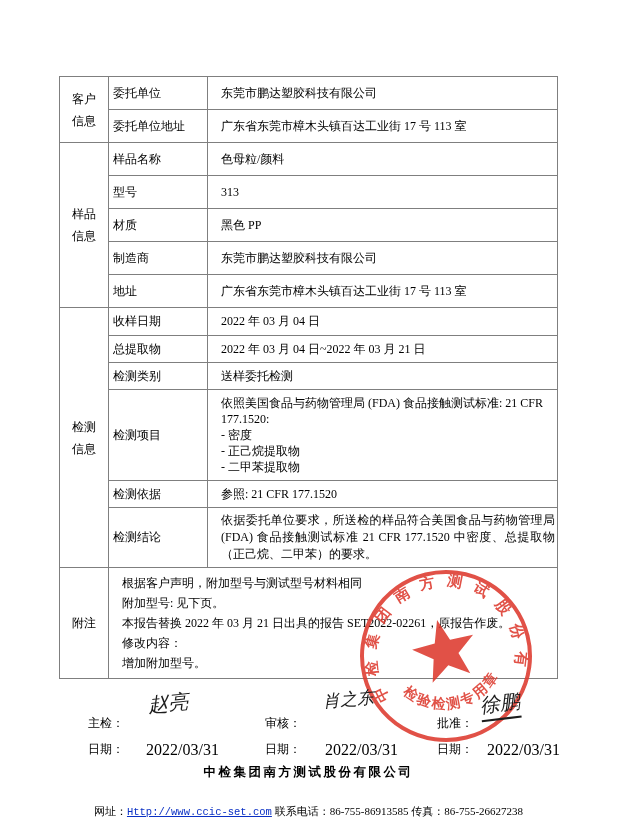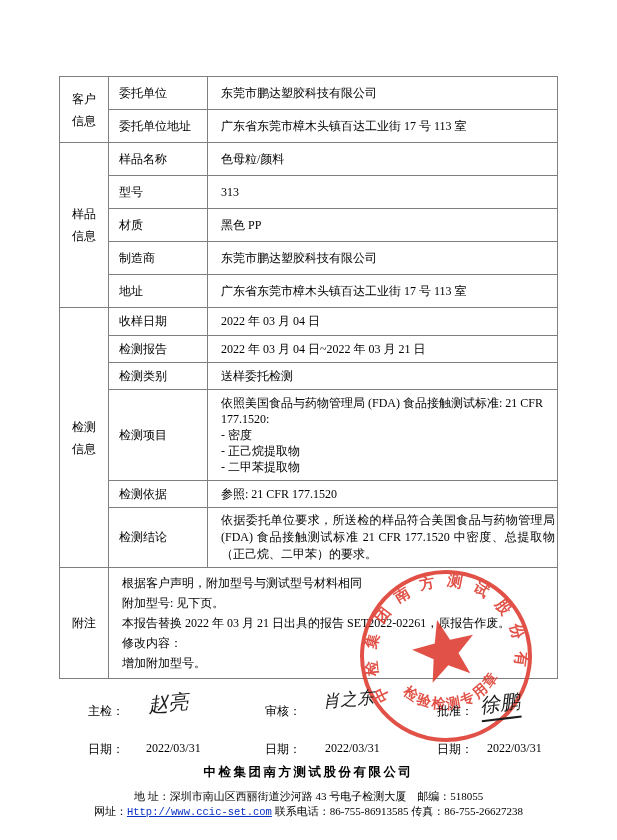--- a/index.html
+++ b/index.html
@@ -15,34 +15,34 @@
   .hdr .title { position:absolute; left:132px; top:31px; font-size:13px; font-weight:bold; letter-spacing:1px; }
   .hdr .repno { position:absolute; left:236px; top:32px; font-size:12px; font-weight:bold; }
   .hdr .pages { position:absolute; right:58px; top:32px; font-size:12px; font-weight:bold; letter-spacing:1px; }
   
   table.report {
     position:absolute; left:59px; top:76px; width:498px;
     border-collapse:collapse; table-layout:fixed; font-size:12px;
   }
   table.report td { border:1px solid #7f7f7f; vertical-align:middle; overflow:hidden; }
   td.sec { text-align:center; line-height:22px; }
-  td.key { padding:0 4px 0 10px; }
+  td.key { padding:0 4px 0 4px; }
   td.val { padding:2px 8px 2px 13px; }
   tr.h33 { height:33px; } tr.h28 { height:28px; } tr.h27 { height:27px; }
   td.val-items { line-height:16px; padding:5px 8px 5px 13px; vertical-align:top; }
   td.val-conc  { line-height:17px; padding:4px 2px 4px 13px; text-align:justify; }
   td.notes-cell { line-height:20px; padding:5px 8px 5px 13px; vertical-align:top; }
   
   .sig-area { position:absolute; left:0; top:0; width:617px; height:840px; pointer-events:none; }
-  .sig-label { position:absolute; font-size:12px; }
+  .sig-label { position:absolute; font-size:12px;margin-top:12px; }
   .sig-name  { position:absolute; font-size:20px; font-style:italic; color:#1c1c1c;
                font-family:"DejaVu Sans",sans-serif; white-space:nowrap; }
   .sig-underline { border-bottom:2px solid #1c1c1c; padding-bottom:1px; }
   .date-label { position:absolute; font-size:12px; }
-  .date-val   { position:absolute; font-size:12px;text-align:center; }
+  .date-val   { position:absolute; font-size:16px;text-align:center; }
   
   .stamp { position:absolute; left:356px; top:566px; width:180px; height:180px;
            transform:rotate(-14deg); opacity:0.88; }
   
   .ftr { position:absolute; left:0; width:617px; text-align:center; }
   .ftr-company { top:764px; font-size:12.5px; font-weight:bold; letter-spacing:2.5px; }
   .ftr-addr { top:789px; font-size:11px; }
   .ftr-web  { top:804px; font-size:11px; }
   .ftr-web a { color:#0a30c4; text-decoration:underline; font-family:"Liberation Mono","DejaVu Sans Mono",monospace; font-size:10.5px; }
 </style>
@@ -100,21 +100,21 @@
 
     <tr class="h28">
       <td class="sec" rowspan="6">
         <span style="display:block">检测</span>
         <span style="display:block">信息</span>
       </td>
       <td class="key">收样日期</td>
       <td class="val">2022 年 03 月 04 日</td>
     </tr>
     <tr class="h27">
-      <td class="key">检测报告</td>
+      <td class="key">总提取物</td>
       <td class="val">2022 年 03 月 04 日~2022 年 03 月 21 日</td>
     </tr>
     <tr class="h27">
       <td class="key">检测类别</td>
       <td class="val">送样委托检测</td>
     </tr>
     <tr>
       <td class="key">检测项目</td>
       <td class="val-items">
         <div>依照美国食品与药物管理局 (FDA) 食品接触测试标准: 21 CFR 177.1520:</div>
@@ -170,16 +170,15 @@
 
     <span class="date-label" style="left:88px;  top:741px;">日期：</span>
     <span class="date-val" style="left:146px; top:741px;">2022/03/31</span>
     <span class="date-label" style="left:265px; top:741px;">日期：</span>
     <span class="date-val" style="left:325px; top:741px;">2022/03/31</span>
     <span class="date-label" style="left:437px; top:741px;">日期：</span>
     <span class="date-val" style="left:487px; top:741px;">2022/03/31</span>
   </div>
 
   <div class="ftr ftr-company" style="position:absolute;">中检集团南方测试股份有限公司</div>
-  <div class="ftr ftr-addr" style="position:absolute;">地  址：深圳市南山区西丽街道沙河路 43 号电子检测大厦　邮编：518055</div>
   <div class="ftr ftr-web" style="position:absolute;"><span>网址：</span><a href="#">Http://www.ccic-set.com</a><span> 联系电话：86-755-86913585 传真：86-755-26627238</span></div>
 
 </div>
 
 </body></html>

